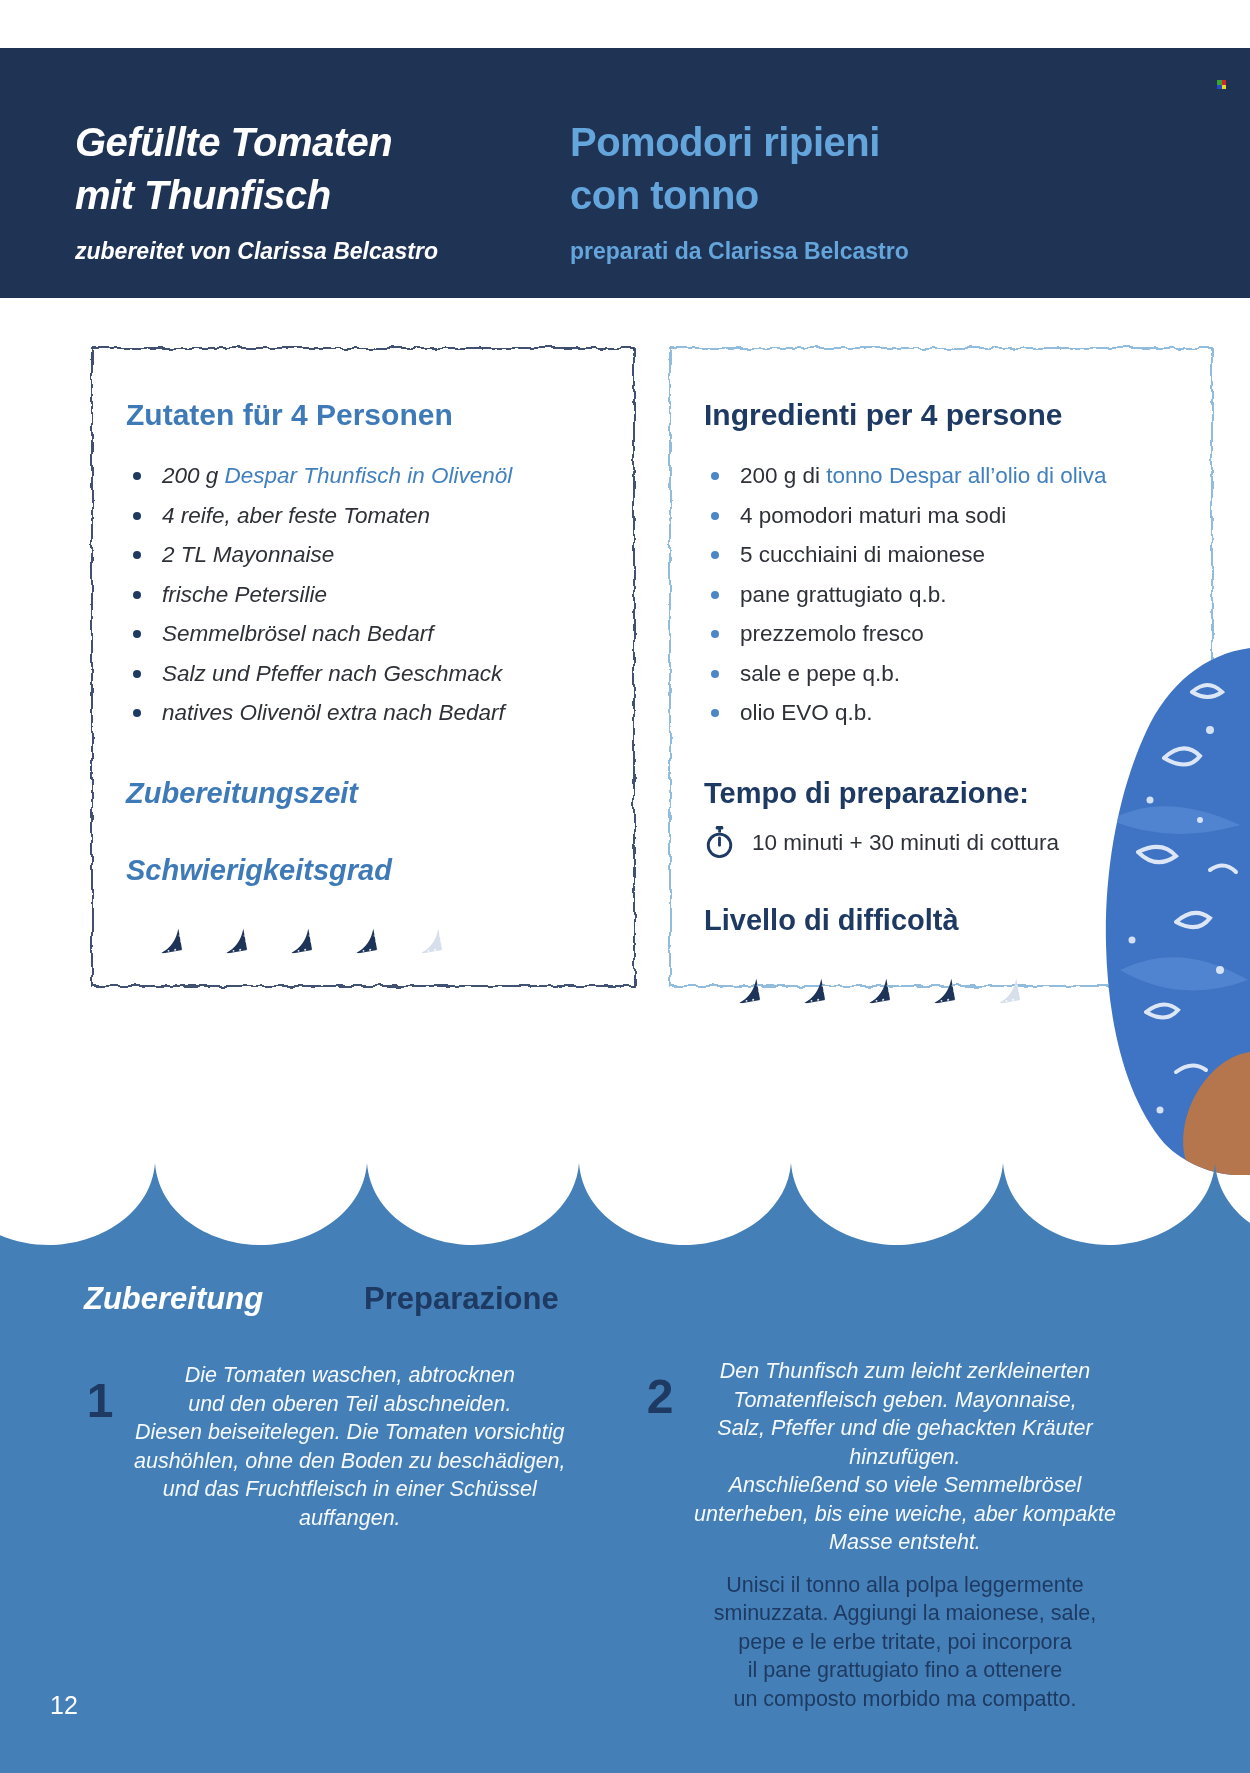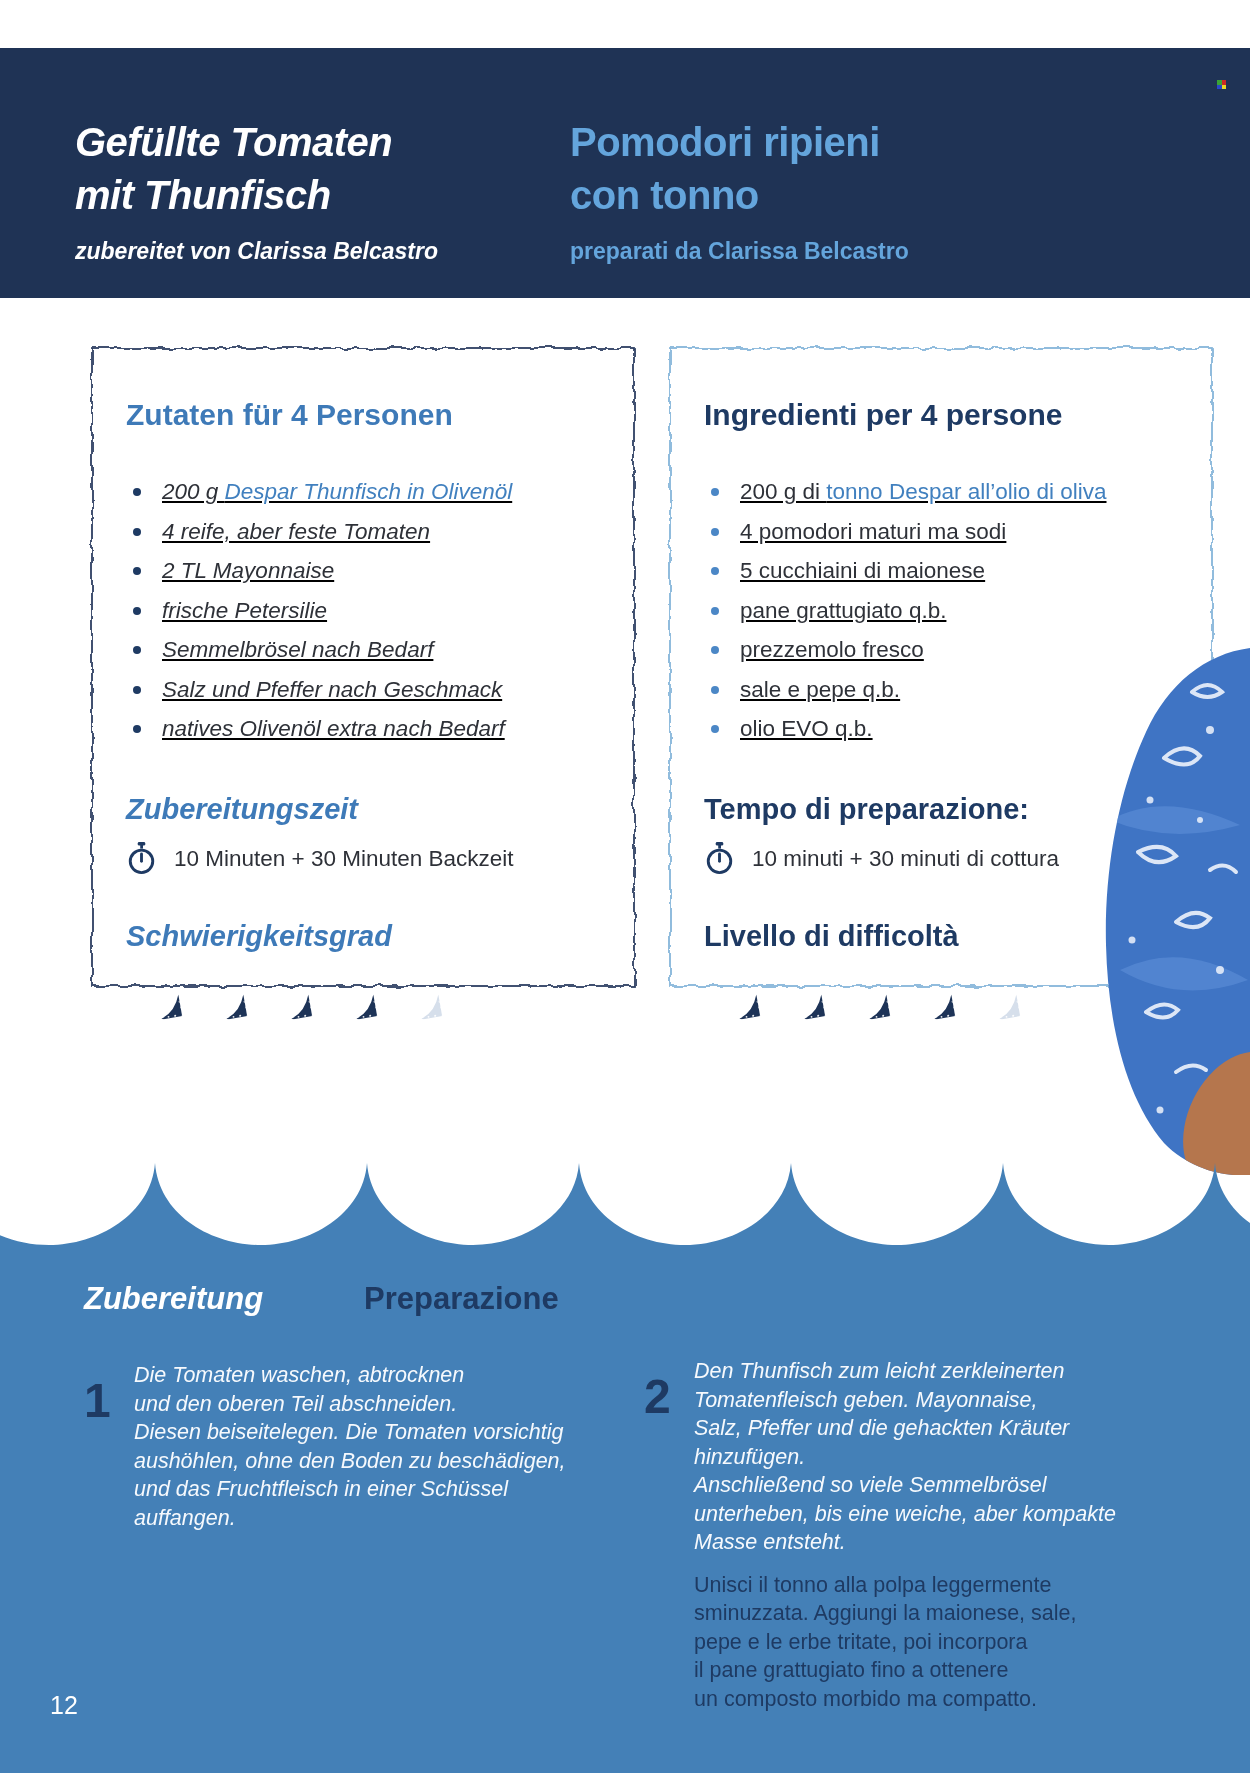--- a/index.html
+++ b/index.html
@@ -24,21 +24,21 @@
   .color-mark i{display:block;}
 
   
   .box{position:absolute;top:342px;height:650px;width:554px;box-sizing:border-box;padding:56px 36px 0 40px;z-index:1;}
   .box.de{left:86px;}
   .box.it{left:664px;}
   .box-border{position:absolute;inset:0;width:100%;height:100%;pointer-events:none;}
   .box-heading{font-size:30px;font-weight:bold;margin:0;}
   .box.de .box-heading{color:var(--accent_blue_heading,#3e7ab8);}
   .box.it .box-heading{color:var(--navy_text,#1e3a63);}
-  ul.ing{list-style:none;margin:40px 0 0 0;padding:0;text-decoration:underline;}
+  ul.ing{list-style:none;margin:24px 0 0 0;padding:0;}
   ul.ing li{position:relative;padding-left:36px;font-size:22.5px;line-height:39.5px;color:var(--body_text,#2e3138);}
   ul.ing li::before{content:'';position:absolute;left:7px;top:16px;width:8px;height:8px;border-radius:50%;background:var(--bullet);}
   .box.de ul.ing{--bullet:#1e3a63;}
   .box.de ul.ing li{font-style:italic;}
   .box.it ul.ing{--bullet:#4b87c6;}
   .hl{color:var(--highlight_blue,#4180bf);}
   .sub-heading{font-size:29px;font-weight:bold;margin-top:44px;}
   .box.de .sub-heading{color:var(--accent_blue_heading,#3e7ab8);font-style:italic;}
   .box.it .sub-heading{color:var(--navy_text,#1e3a63);}
   .timer-row{display:flex;align-items:center;gap:17px;margin-top:16px;font-size:22.5px;color:var(--body_text,#2e3138);}
@@ -46,21 +46,21 @@
   .stars{display:flex;gap:13px;margin-top:16px;}
   .star{width:52px;height:52px;transform:rotate(-10deg);}
   .star.filled{color:var(--star_filled,#1d3357);}
   .star.empty{color:var(--star_empty,#d6dfeb);}
 
   
   .person{position:absolute;right:0;top:640px;width:170px;height:535px;z-index:2;}
 
   
   .wave{position:absolute;left:0;top:1163px;width:1250px;height:610px;z-index:3;}
-  .bottom-content{position:absolute;left:0;top:1163px;width:1014px;height:610px;z-index:4;}
+  .bottom-content{position:absolute;left:0;top:1163px;width:1014px;height:610px;z-index:4;text-align:center;}
   .sec-heading-de{position:absolute;left:84px;top:118px;font-size:31px;font-weight:bold;font-style:italic;color:#ffffff;}
   .sec-heading-it{position:absolute;left:364px;top:118px;font-size:31px;font-weight:bold;color:var(--navy_text,#1e3a63);}
   .step{position:absolute;display:flex;gap:18px;}
   .step.s1{left:84px;top:198px;width:492px;}
   .step.s2{left:644px;top:194px;width:510px;}
   .step-number{font-size:48px;font-weight:bold;color:var(--navy_text,#1e3a63);line-height:1;margin-top:16px;width:32px;flex:0 0 auto;}
   .step-de{color:#f6f9fd;font-style:italic;font-size:21.5px;line-height:28.5px;white-space:pre-line;}
   .step-it{color:var(--navy_text,#1e3a63);font-size:21.5px;line-height:28.5px;white-space:pre-line;margin-top:14px;}
   .page-number{position:absolute;left:50px;top:528px;color:#ffffff;font-size:25px;}
   .defs{position:absolute;width:0;height:0;overflow:hidden;}
@@ -126,26 +126,20 @@
   <ul class="ing">
       <li>200 g <span class="hl">Despar Thunfisch in Olivenöl</span></li>
       <li>4 reife, aber feste Tomaten</li>
       <li>2 TL Mayonnaise</li>
       <li>frische Petersilie</li>
       <li>Semmelbrösel nach Bedarf</li>
       <li>Salz und Pfeffer nach Geschmack</li>
       <li>natives Olivenöl extra nach Bedarf</li>
     </ul>
   <div class="sub-heading">Zubereitungszeit</div>
-  <div class="timer-row">
-    <svg class="stopwatch">
-        <use href="#stopwatch"></use>
-      </svg>
-    <span>10 Minuten + 30 Minuten Backzeit</span>
-  </div>
   <div class="sub-heading">Schwierigkeitsgrad</div>
   <div class="stars">
       <svg class="star filled" viewBox="-50 -50 100 100">
         <use href="#starfish"></use>
       </svg>
       <svg class="star filled" viewBox="-50 -50 100 100">
         <use href="#starfish"></use>
       </svg>
       <svg class="star filled" viewBox="-50 -50 100 100">
         <use href="#starfish"></use>

